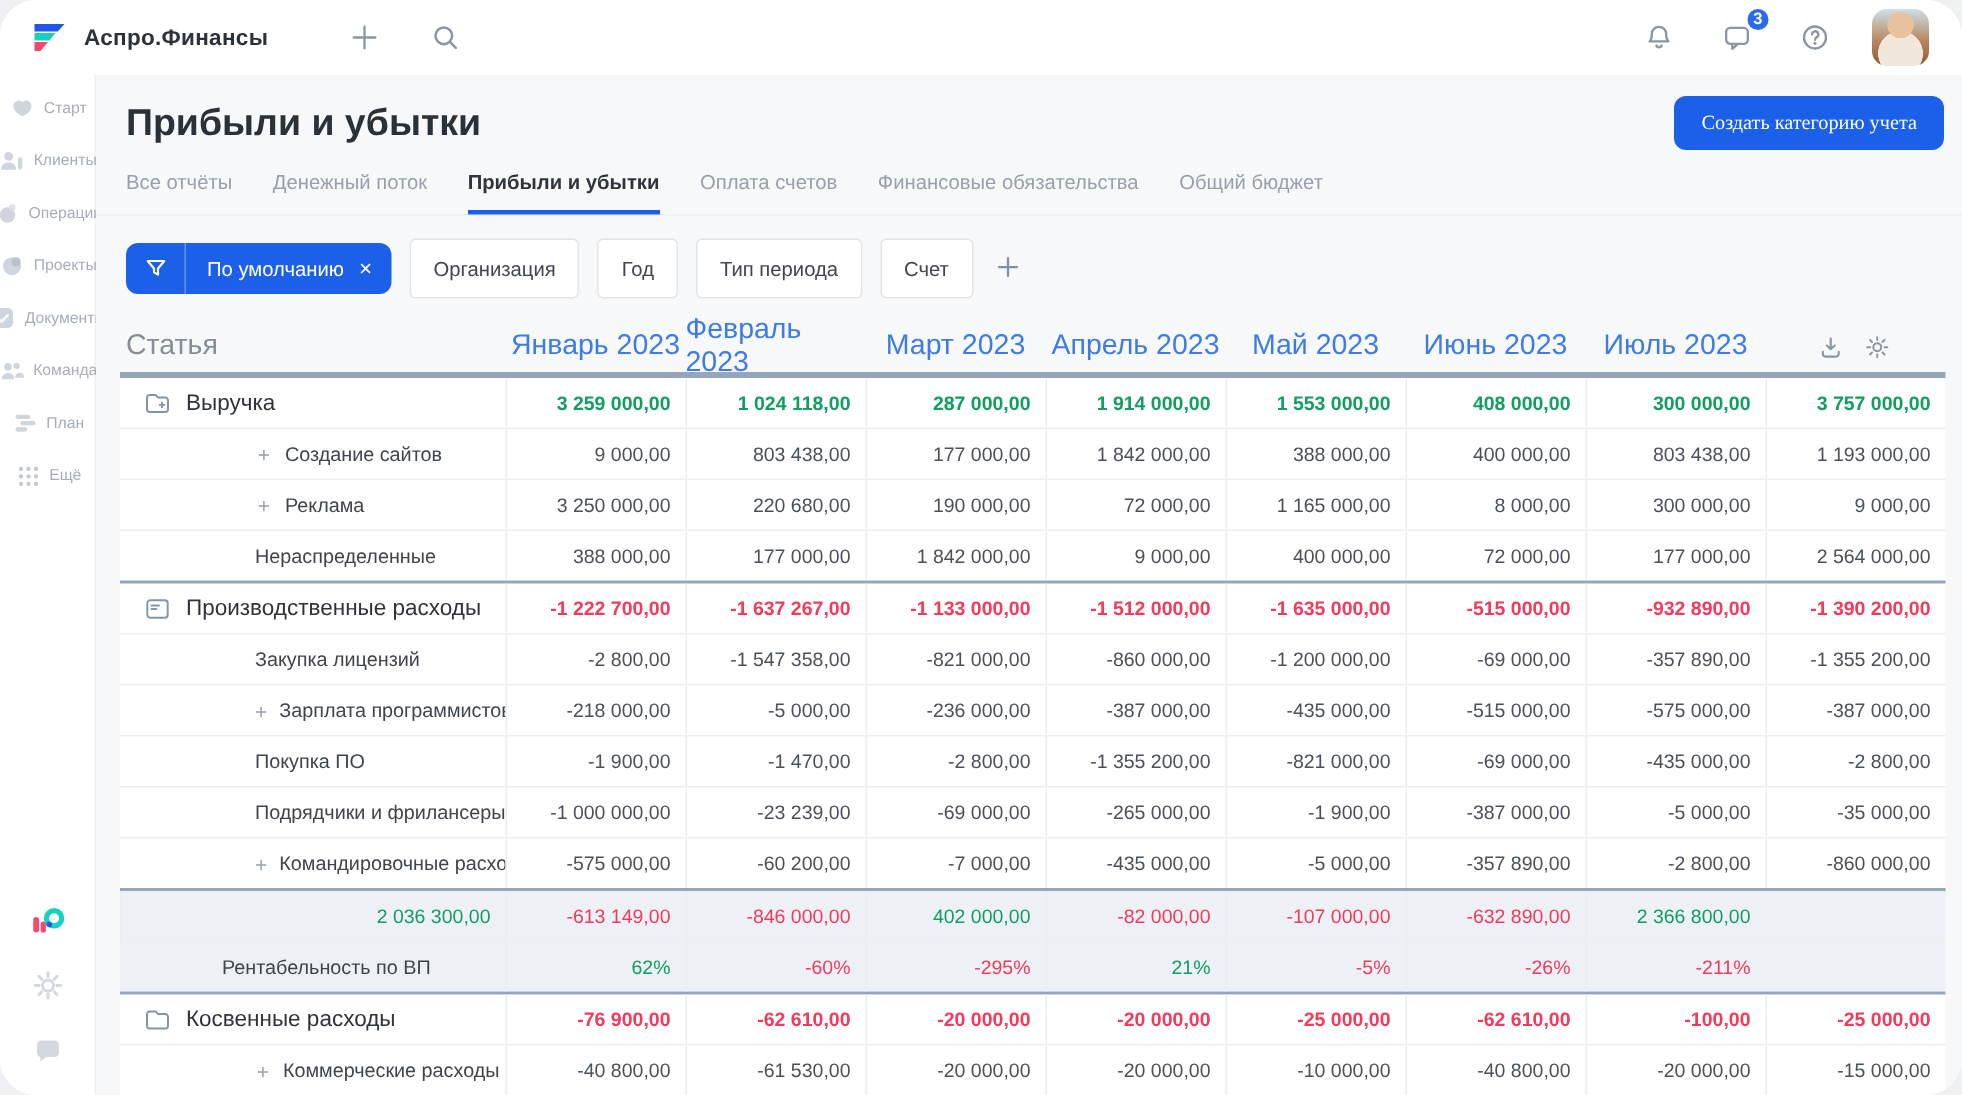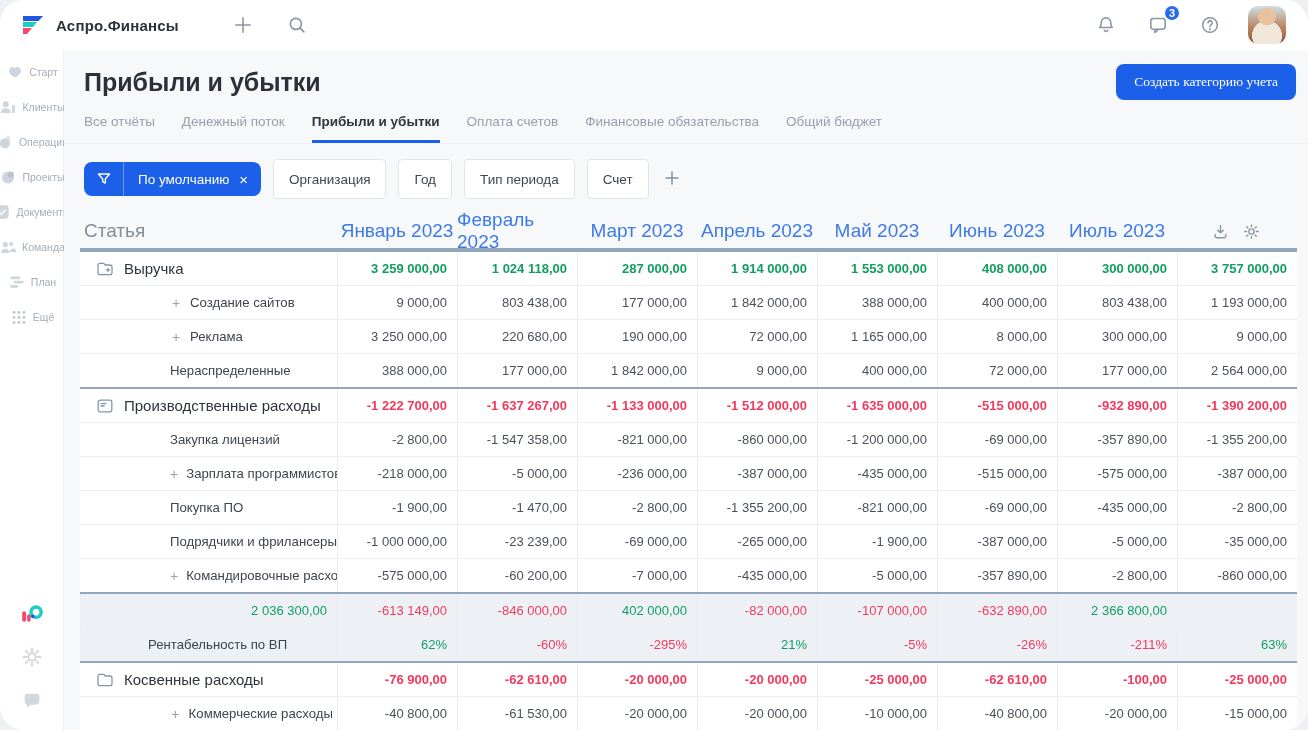--- a/index.html
+++ b/index.html
@@ -475,21 +475,20 @@
               <div class="cell label-cell summary-lab">
                 <span class="c-label">Рентабельность по ВП</span>
               </div>
               <div class="cell v-green">62%</div>
               <div class="cell v-red">-60%</div>
               <div class="cell v-red">-295%</div>
               <div class="cell v-green">21%</div>
               <div class="cell v-red">-5%</div>
               <div class="cell v-red">-26%</div>
               <div class="cell v-red">-211%</div>
-              <div class="cell v-green">63%</div>
             </div>
             <div class="t-row body-row group sep-top">
               <div class="cell label-cell">
                 <svg class="g-icon" viewBox="0 0 18 18" fill="none" stroke="currentColor" stroke-width="1.3" stroke-linejoin="round" stroke-linecap="round">
                   <path d="M2 5.4v7.4A1.9 1.9 0 0 0 3.9 14.7h10.2A1.9 1.9 0 0 0 16 12.8V6.9A1.9 1.9 0 0 0 14.1 5H9.2L7.8 3.3H3.9A1.9 1.9 0 0 0 2 5.4Z"></path>
                 </svg>
                 <span class="g-label">Косвенные расходы</span>
               </div>
               <div class="cell v-red-b">-76 900,00</div>
               <div class="cell v-red-b">-62 610,00</div>

